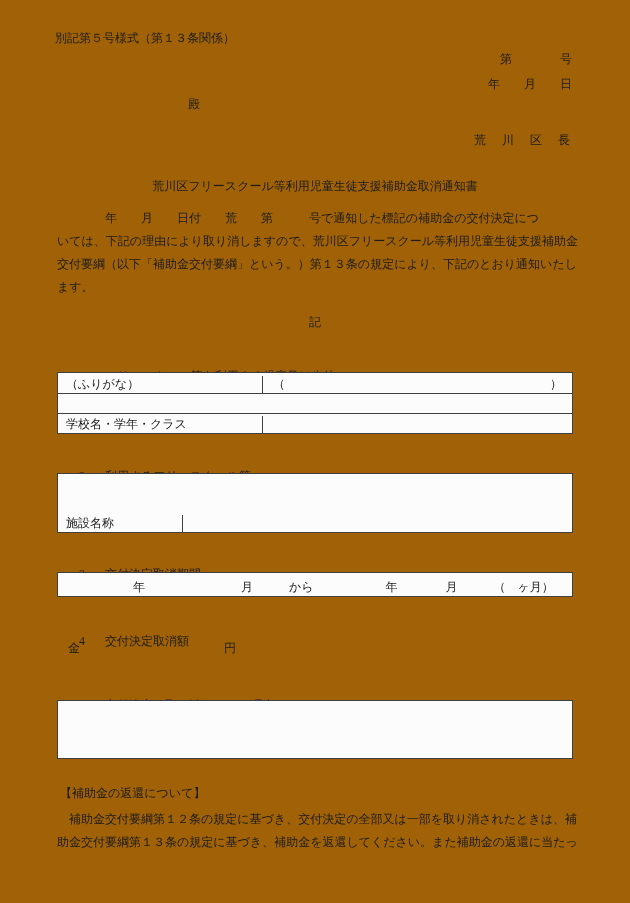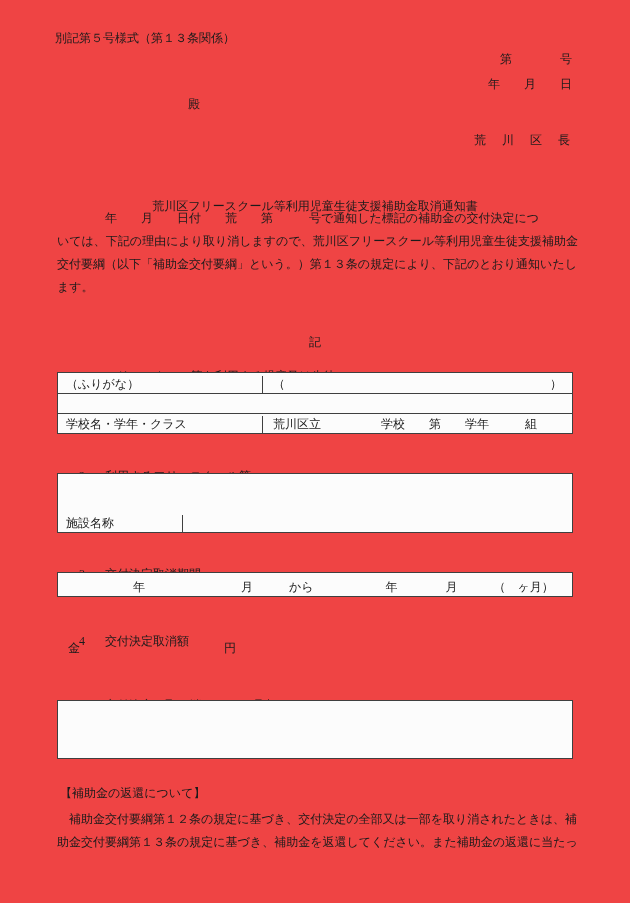--- a/index.html
+++ b/index.html
@@ -1,29 +1,29 @@
 <!DOCTYPE html>
 <html><head>
 <meta charset="utf-8">
 <style>
   * { margin:0; padding:0; box-sizing:border-box; }
   html,body { background:#e9e9e9; }
   .page {
     position:relative;
     width:630px; height:903px;
     margin:0 auto;
-    background:#ef4444;
+    background:#a16207;
     font-family:"Liberation Serif","DejaVu Serif",serif;
     font-size:12px;
     color:#1b1b1b;
     overflow:hidden;
   }
   .abs { position:absolute; }
   .line { line-height:16px; white-space:pre; }
-  .center { left:0; right:0; text-align:center;margin-top:20px; }
+  .center { left:0; right:0; text-align:center; }
   .right-align { right:58px; text-align:right;font-family:Liberation Serif, serif; }
   .body-par { left:57px; width:520px; }
   .body-par div { line-height:23px; white-space:pre; }
   .sec-head { left:67px; white-space:pre; }
   .sec-head .num { display:inline-block; width:26px; }
   
   .tbl { position:absolute; left:57px; width:516px; border:1.5px solid #3f3f3f; background:#fcfcfc; }
   .trow { display:flex; border-top:1px solid #3f3f3f;align-items:flex-end; }
   .trow:first-child { border-top:none; }
   .tcell-label { border-right:1px solid #3f3f3f; padding-left:8px; display:flex; align-items:center; white-space:pre; }
@@ -75,21 +75,20 @@
       <div class="tcell-value paren-cell">
         <span>（</span>
         <span>）</span>
       </div>
     </div>
     <div class="trow">
       <div class="tcell-value"></div>
     </div>
     <div class="trow">
       <div class="tcell-label">学校名・学年・クラス</div>
-      <div class="tcell-value">荒川区立　　　　　学校　　第　　学年　　　組</div>
     </div>
   </div>
 
   <div class="abs line sec-head" style="top:452px;">
     <span class="num">2</span><span>利用するフリースクール等</span>
   </div>
 
   <div class="tbl t2" style="top:473px;">
     <div class="trow">
       <div class="tcell-label">施設名称</div>

